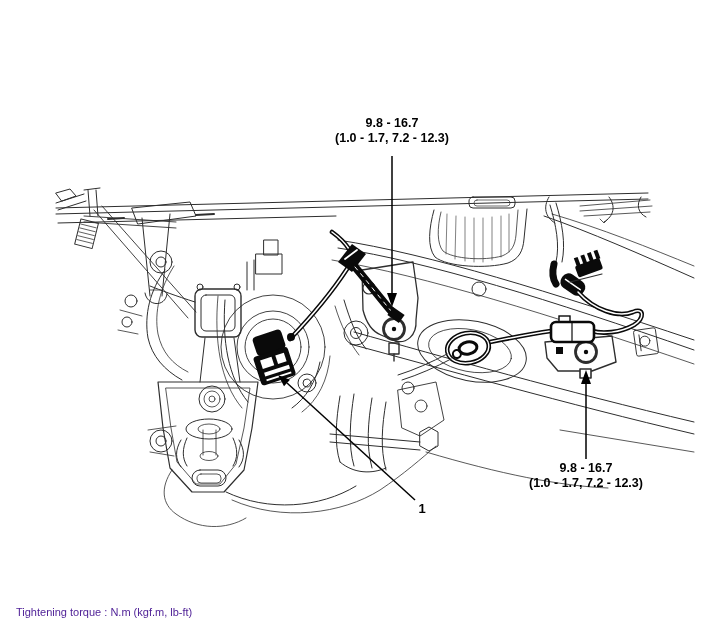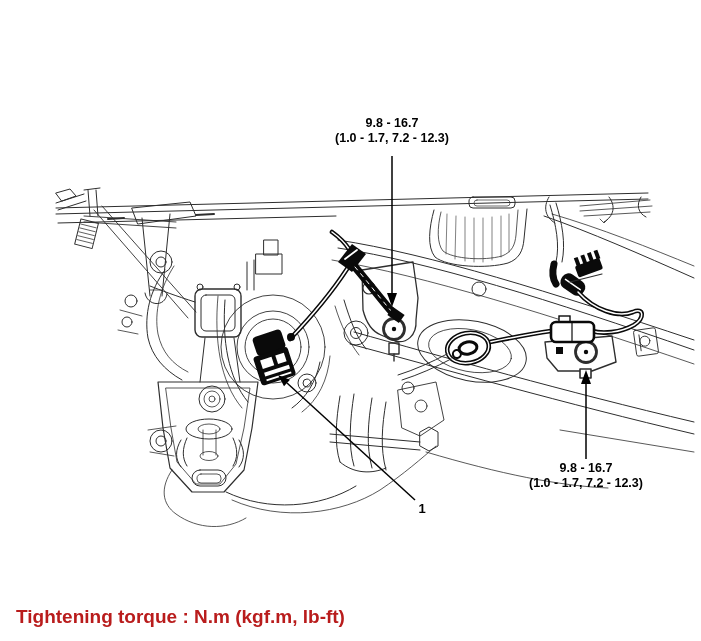--- a/index.html
+++ b/index.html
@@ -13,21 +13,21 @@
     font-size:12.5px;font-weight:bold;line-height:15px;white-space:nowrap;
   }
   .ann-front{left:292px;top:116px;width:200px;}
   .ann-rear{left:486px;top:461px;width:200px;}
   .part-label{
     position:absolute;left:413px;top:501px;width:18px;text-align:center;
     font-size:13px;font-weight:bold;color:#000;
   }
   .footer-note{
     position:absolute;left:16px;top:606px;
-    font-size:19px;font-weight:bold;color:#b91c1c;white-space:nowrap;
+    font-size:11px;font-weight:normal;color:#4c1d95;white-space:nowrap;
   }
 </style>
 </head>
 <body>
 
 <div class="stage">
 
   <svg width="701" height="641" viewBox="0 0 701 641">
 
     <g stroke="#2e2e2e" stroke-width="1" fill="none" stroke-linecap="round" stroke-linejoin="round">

